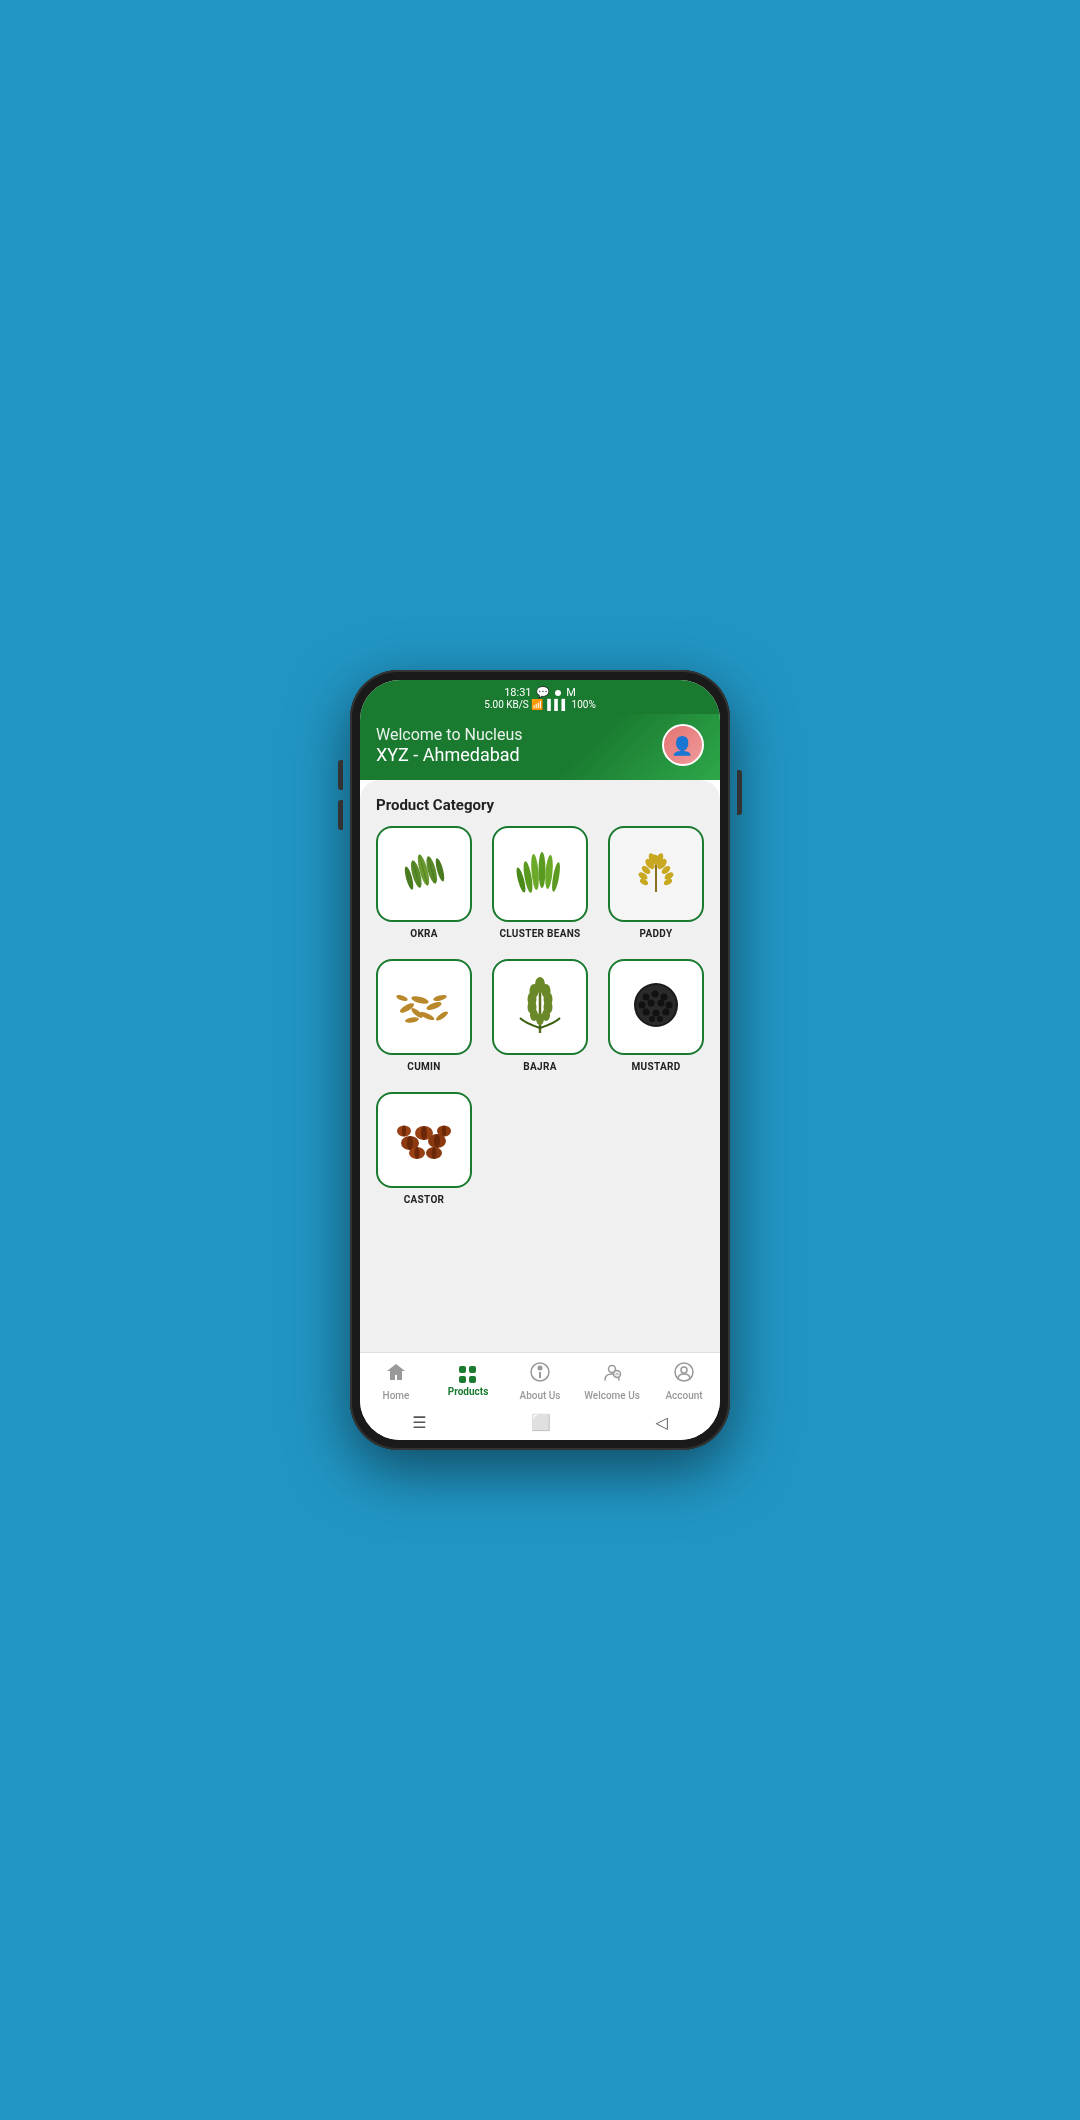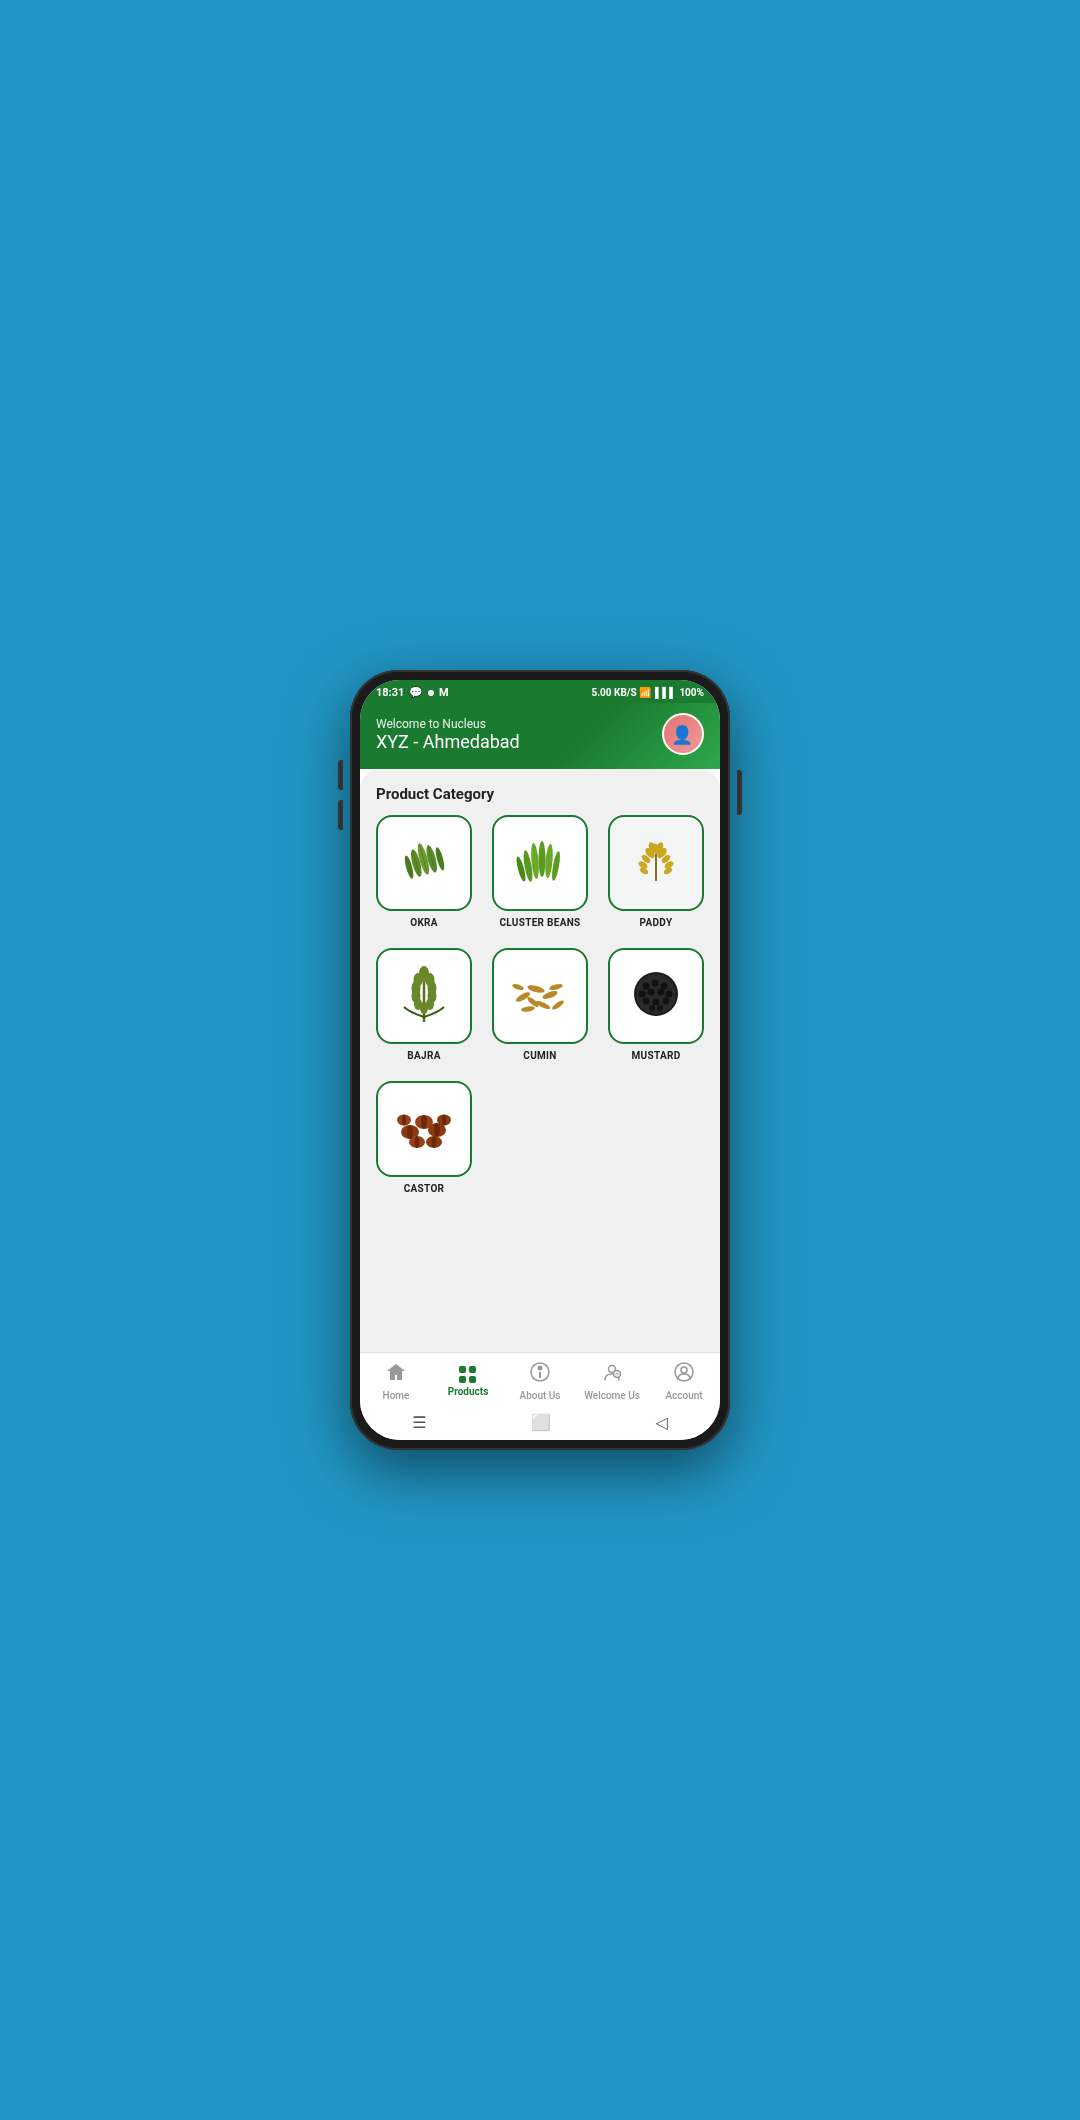--- a/index.html
+++ b/index.html
@@ -27,40 +27,41 @@
       border-radius: 40px;
       overflow: hidden;
       display: flex;
       flex-direction: column;
     }
     
     .status-bar {
       background: #1a7a30;
       color: #fff;
       font-size: 11px;
-      font-weight: 700;
+      font-weight: 400;
       display: flex;
       justify-content: space-between;
       align-items: center;
       padding: 6px 16px 4px;
       flex-shrink: 0;
+      flex-direction: column;
     }
     .status-left { display: flex; align-items: center; gap: 5px; }
     .status-right { display: flex; gap: 3px; font-size: 10px; }
     
     .header {
       background: linear-gradient(135deg, #1a7a30 60%, #2ea84a 100%);
       padding: 10px 16px 14px;
       display: flex;
       justify-content: space-between;
       align-items: center;
       flex-shrink: 0;
     }
     .header-text { color: #fff; }
-    .header-welcome { font-size: 12px; opacity: 0.9; }
+    .header-welcome { font-size: 16px; opacity: 0.9; }
     .header-title { font-size: 18px; font-weight: 400; }
     .avatar {
       width: 42px; height: 42px; border-radius: 50%;
       background: linear-gradient(135deg, #e57373, #ef9a9a);
       border: 2px solid #fff;
       overflow: hidden;
       display: flex; align-items: center; justify-content: center;
       font-size: 18px;
     }
     
@@ -271,20 +272,42 @@
                 </g>
               </svg>
             </div>
           </div>
           <div class="product-label">PADDY</div>
         </div>
 
         <div class="product-item">
           <div class="product-card">
             <div>
+              <svg width="65" height="55" viewBox="0 0 65 55">
+
+                <g fill="#b8882a">
+                  <ellipse cx="15" cy="30" rx="8" ry="3" transform="rotate(-30,15,30)"></ellipse>
+                  <ellipse cx="28" cy="22" rx="9" ry="3" transform="rotate(15,28,22)"></ellipse>
+                  <ellipse cx="42" cy="28" rx="8" ry="3" transform="rotate(-20,42,28)"></ellipse>
+                  <ellipse cx="35" cy="38" rx="8" ry="2.5" transform="rotate(25,35,38)"></ellipse>
+                  <ellipse cx="20" cy="42" rx="7" ry="2.5" transform="rotate(-10,20,42)"></ellipse>
+                  <ellipse cx="50" cy="38" rx="7" ry="2.5" transform="rotate(-35,50,38)"></ellipse>
+                  <ellipse cx="25" cy="35" rx="7" ry="2.5" transform="rotate(40,25,35)"></ellipse>
+                  <ellipse cx="48" cy="20" rx="7" ry="2.5" transform="rotate(-15,48,20)"></ellipse>
+                  <ellipse cx="10" cy="20" rx="6" ry="2.5" transform="rotate(20,10,20)"></ellipse>
+                </g>
+              </svg>
+            </div>
+          </div>
+          <div class="product-label">CUMIN</div>
+        </div>
+
+        <div class="product-item">
+          <div class="product-card">
+            <div>
               <svg width="60" height="65" viewBox="0 0 60 65">
 
                 <line x1="30" y1="60" x2="30" y2="10" stroke="#5a7020" stroke-width="2.5"></line>
 
                 <g fill="#6a8828">
                   <ellipse cx="30" cy="12" rx="5" ry="8"></ellipse>
                   <ellipse cx="24" cy="18" rx="4.5" ry="7"></ellipse>
                   <ellipse cx="36" cy="18" rx="4.5" ry="7"></ellipse>
                   <ellipse cx="22" cy="26" rx="4.5" ry="7"></ellipse>
                   <ellipse cx="38" cy="26" rx="4.5" ry="7"></ellipse>
@@ -294,42 +317,20 @@
                   <ellipse cx="36" cy="42" rx="4" ry="6"></ellipse>
                   <ellipse cx="30" cy="46" rx="4" ry="6"></ellipse>
                 </g>
 
                 <path d="M30 55 Q15 50 10 45" stroke="#3a6010" stroke-width="2" fill="none"></path>
                 <path d="M30 55 Q45 50 50 45" stroke="#3a6010" stroke-width="2" fill="none"></path>
               </svg>
             </div>
           </div>
           <div class="product-label">BAJRA</div>
-        </div>
-
-        <div class="product-item">
-          <div class="product-card">
-            <div>
-              <svg width="65" height="55" viewBox="0 0 65 55">
-
-                <g fill="#b8882a">
-                  <ellipse cx="15" cy="30" rx="8" ry="3" transform="rotate(-30,15,30)"></ellipse>
-                  <ellipse cx="28" cy="22" rx="9" ry="3" transform="rotate(15,28,22)"></ellipse>
-                  <ellipse cx="42" cy="28" rx="8" ry="3" transform="rotate(-20,42,28)"></ellipse>
-                  <ellipse cx="35" cy="38" rx="8" ry="2.5" transform="rotate(25,35,38)"></ellipse>
-                  <ellipse cx="20" cy="42" rx="7" ry="2.5" transform="rotate(-10,20,42)"></ellipse>
-                  <ellipse cx="50" cy="38" rx="7" ry="2.5" transform="rotate(-35,50,38)"></ellipse>
-                  <ellipse cx="25" cy="35" rx="7" ry="2.5" transform="rotate(40,25,35)"></ellipse>
-                  <ellipse cx="48" cy="20" rx="7" ry="2.5" transform="rotate(-15,48,20)"></ellipse>
-                  <ellipse cx="10" cy="20" rx="6" ry="2.5" transform="rotate(20,10,20)"></ellipse>
-                </g>
-              </svg>
-            </div>
-          </div>
-          <div class="product-label">CUMIN</div>
         </div>
 
         <div class="product-item">
           <div class="product-card">
             <div>
               <svg width="60" height="60" viewBox="0 0 60 60">
 
                 <circle cx="30" cy="30" r="22" fill="#1a1a1a"></circle>
                 <circle cx="30" cy="30" r="20" fill="#2a2a2a"></circle>
 

